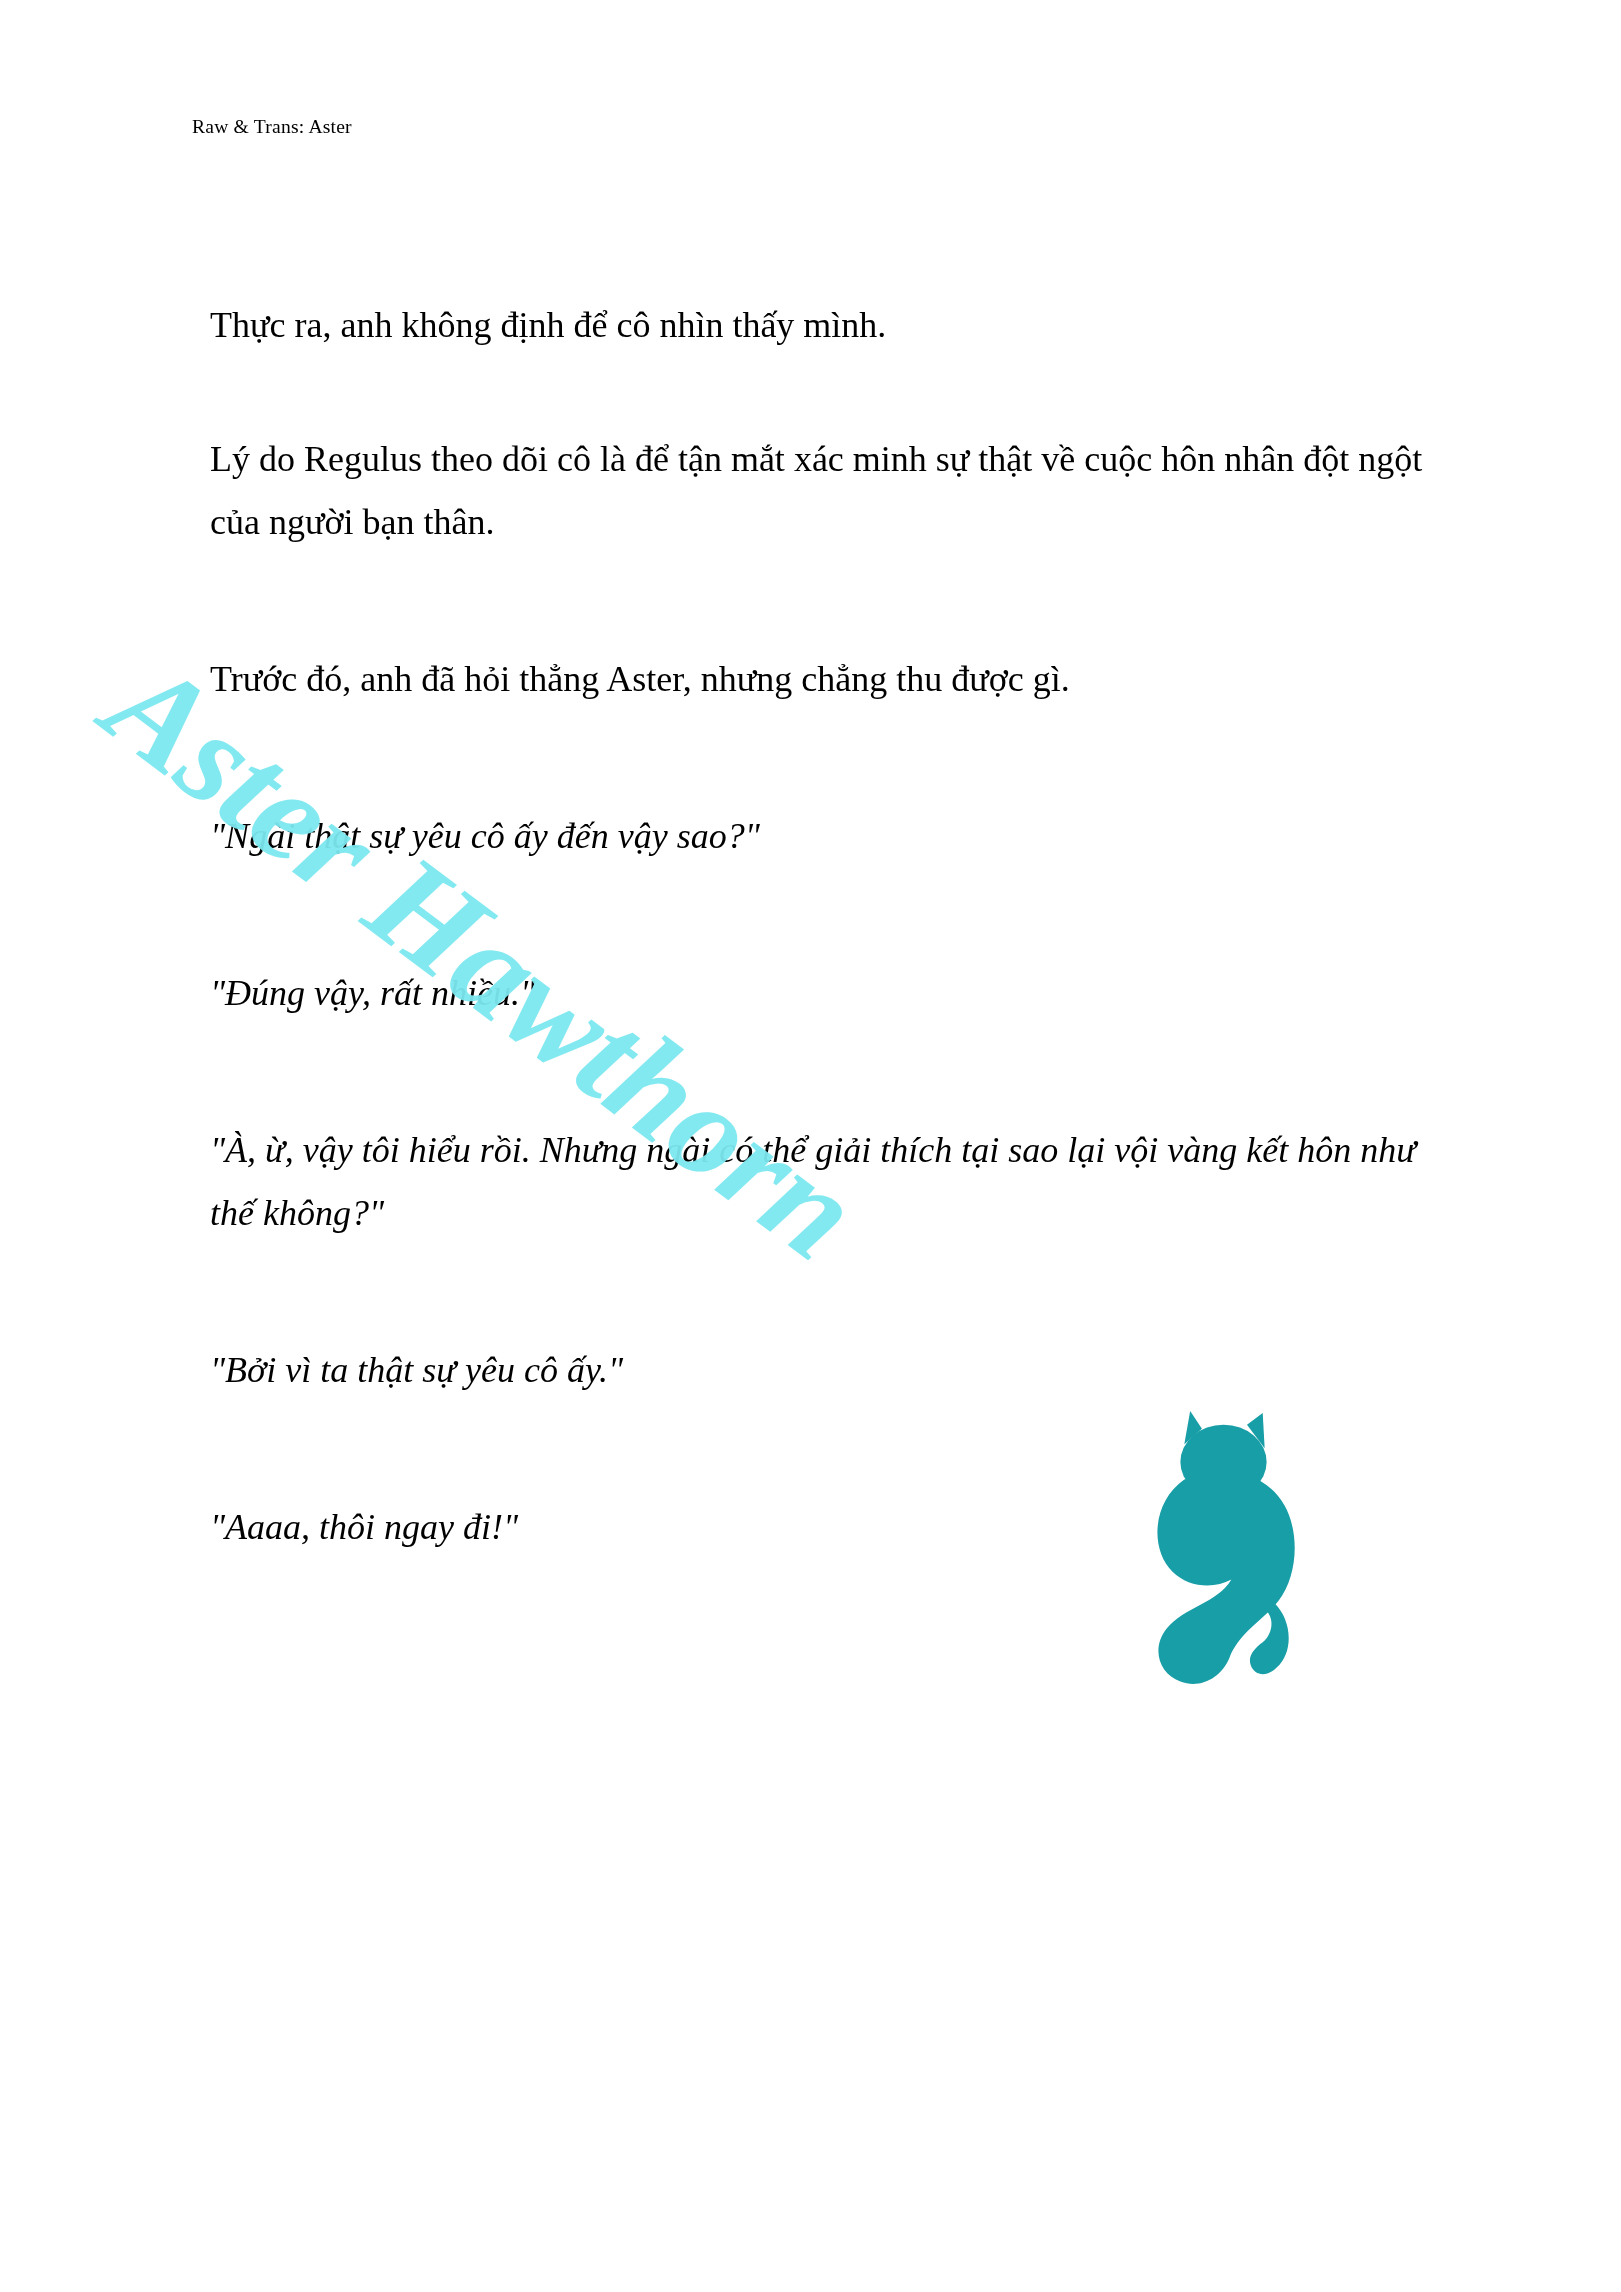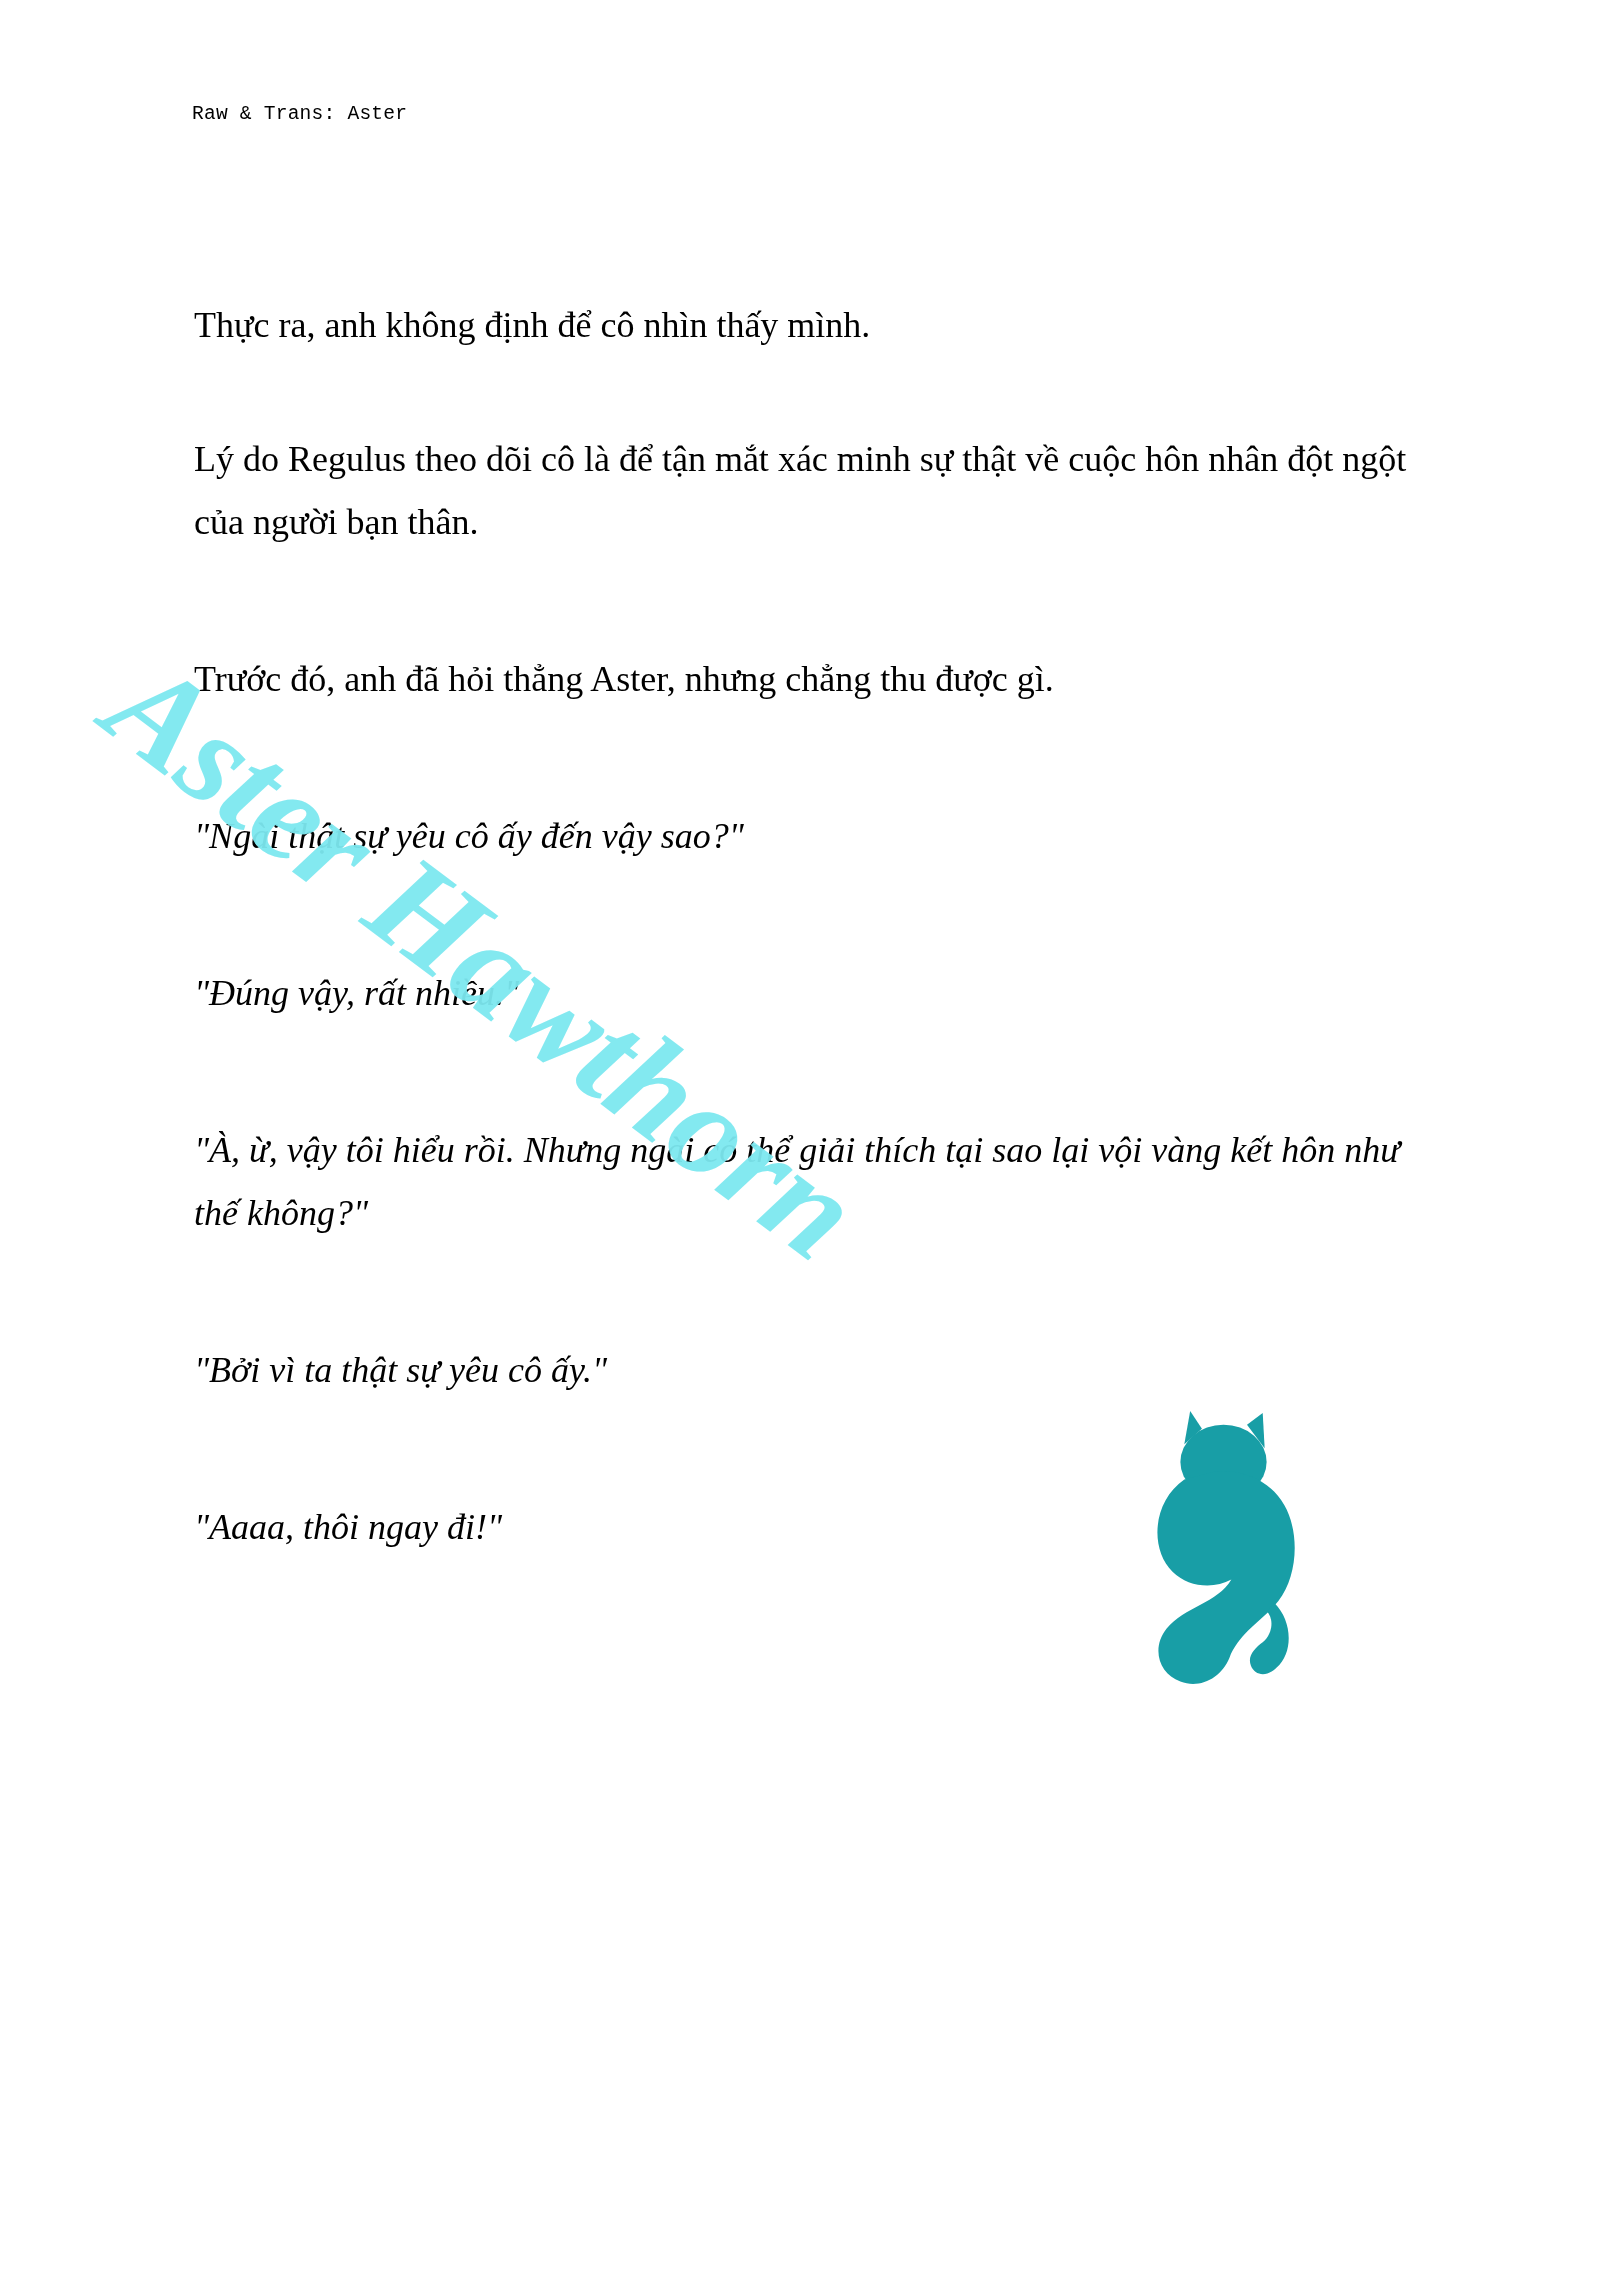--- a/index.html
+++ b/index.html
@@ -11,37 +11,37 @@
     position: relative;
     width: 1621px;
     height: 2293px;
     background: #ffffff;
     overflow: hidden;
     font-family: "Liberation Serif", serif;
   }
   .header-note {
     position: absolute;
     left: 192px;
-    top: 103px;
-    font-family: Liberation Mono, monospace;
+    top: 116px;
+    font-family: Liberation Serif, serif;
     font-size: 19.6px;
     color: #000000;
     letter-spacing: 0.2px;
   }
   .content {
     position: absolute;
     left: 194px;
     top: 294px;
     width: 1245px;
   }
   .para {
     font-size: 36px;
     line-height: 1.75;
     color: #000000;
-    margin: 0 0 71px 0;
+    margin: 0 0 71px 16px;
     max-width: 1230px;
   }
   .para.italic {
     font-style: italic;
   }
   .para.gap-large {
     margin-bottom: 94px;
   }
   
   .watermark {

